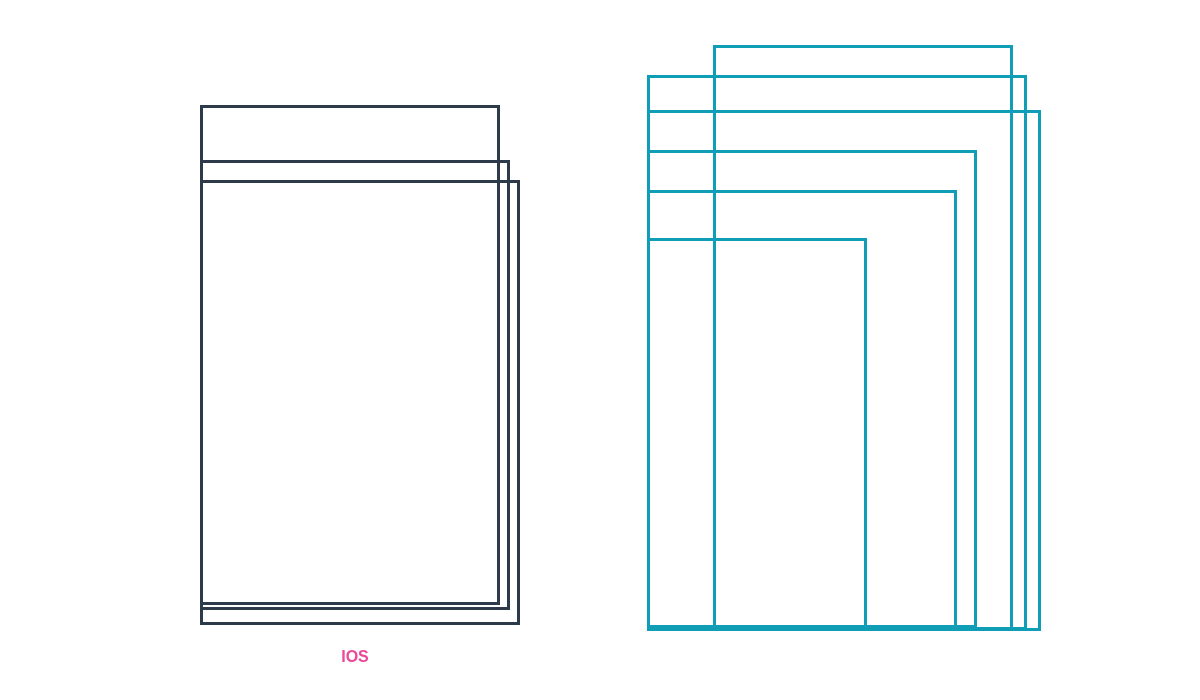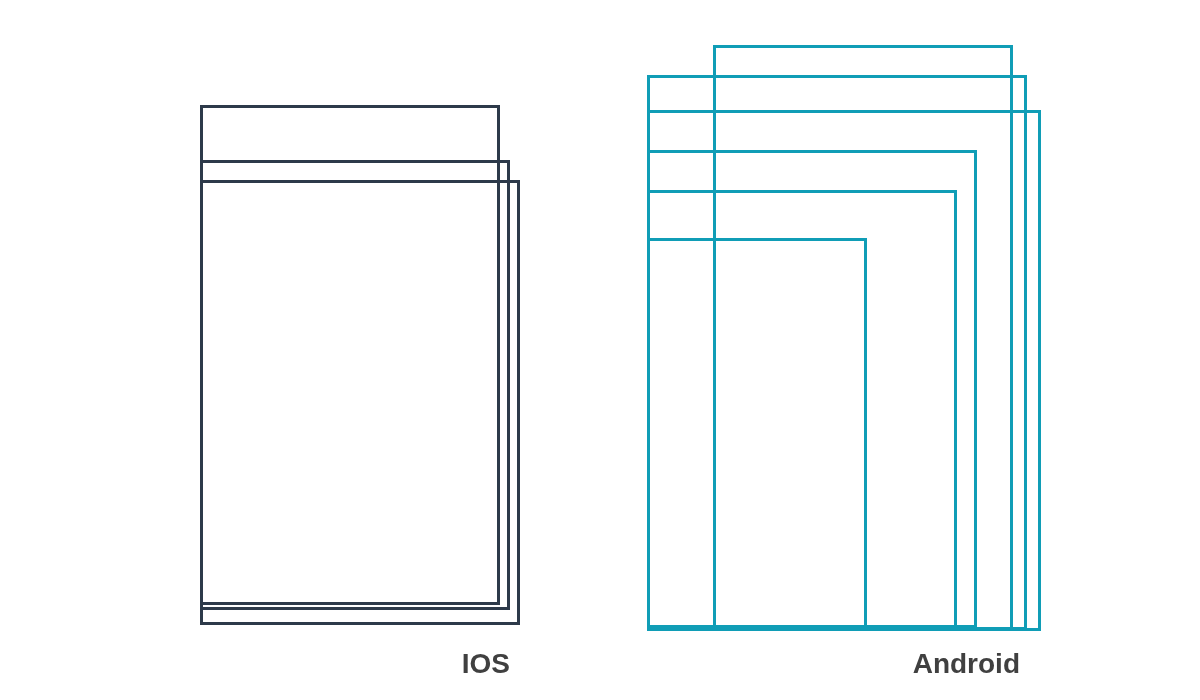--- a/index.html
+++ b/index.html
@@ -27,23 +27,23 @@
     }
     .ios-rect {
       border-color: #2d3a4a;
     }
     .android-rect {
       border-color: #109db6;
     }
     .label {
       position: absolute;
       font-weight: bold;
-      font-size: 28px;
-      color: #404040;
-      text-align: right;
+      font-size: 16px;
+      color: #ec4899;
+      text-align: center;
     }
     .label-ios {
       left: 200px;
       width: 310px;
       top: 648px;
     }
     .label-android {
       left: 640px;
       width: 380px;
       top: 648px;
@@ -59,15 +59,14 @@
   <div class="rect ios-rect" style="left:200px; top:180px; width:320px; height:445px;"></div>
 
   <div class="rect android-rect" style="left:713px; top:45px;  width:300px; height:585px;"></div>
   <div class="rect android-rect" style="left:647px; top:75px;  width:380px; height:555px;"></div>
   <div class="rect android-rect" style="left:647px; top:110px; width:394px; height:521px;"></div>
   <div class="rect android-rect" style="left:647px; top:150px; width:330px; height:478px;"></div>
   <div class="rect android-rect" style="left:647px; top:190px; width:310px; height:438px;"></div>
   <div class="rect android-rect" style="left:647px; top:238px; width:220px; height:390px;"></div>
 
   <div class="label label-ios">IOS</div>
-  <div class="label label-android">Android</div>
 
 </div>
 
 </body></html>

